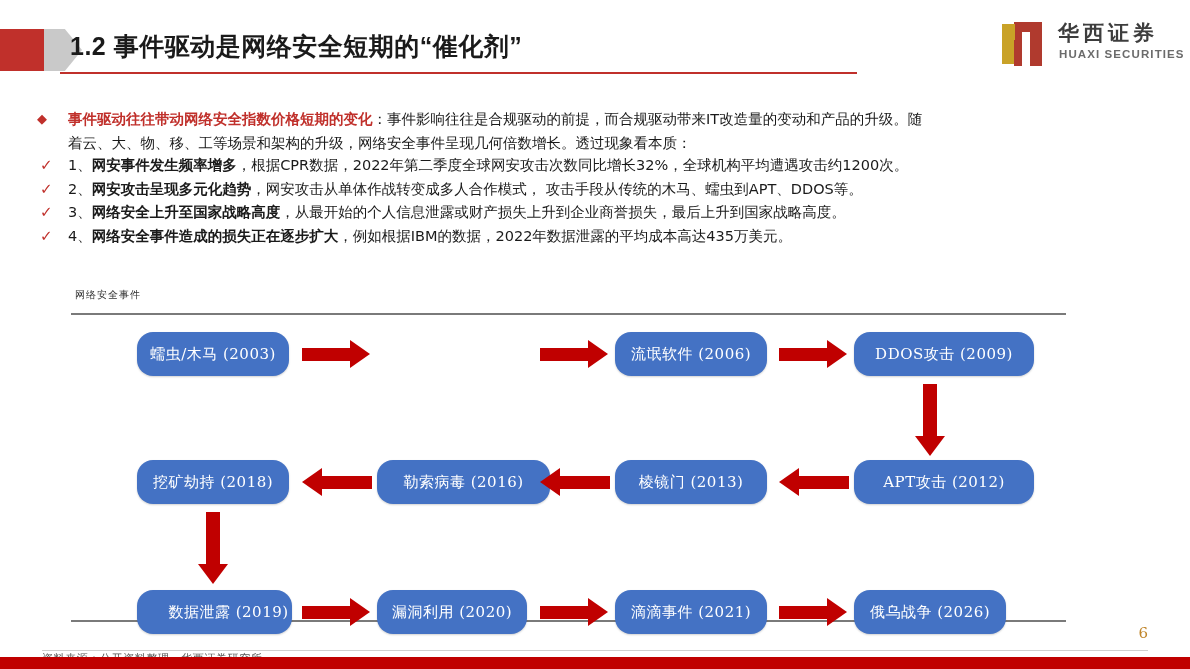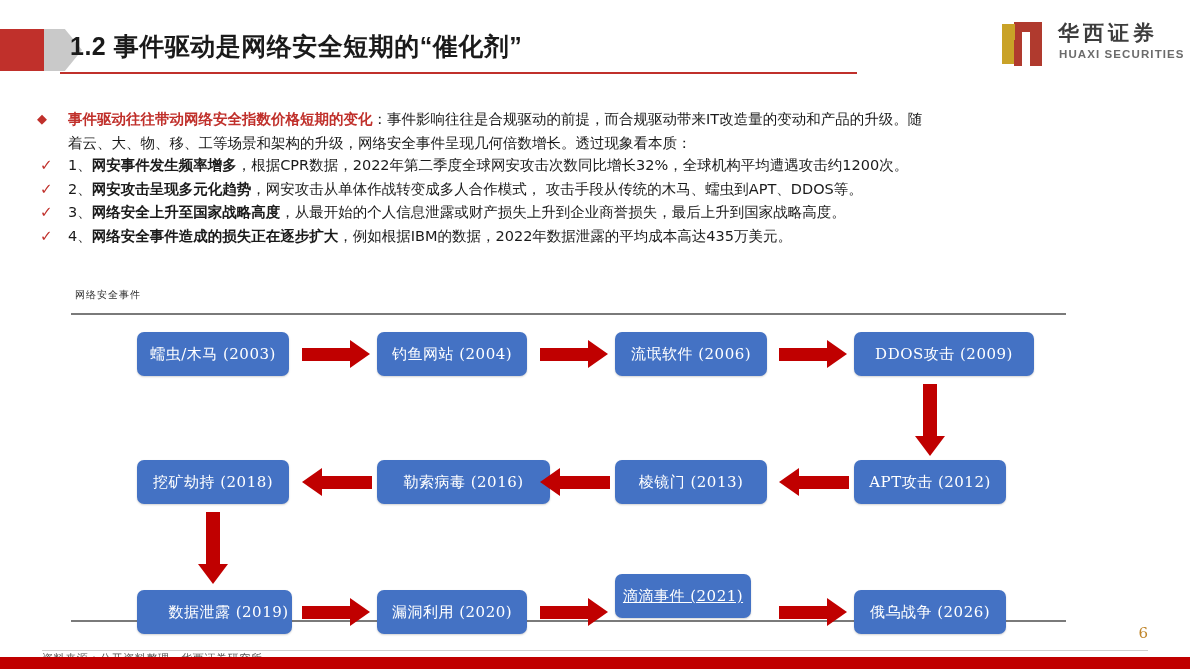--- a/index.html
+++ b/index.html
@@ -70,21 +70,21 @@
     position:absolute;left:18px;top:0;font-size:10px;color:#333;
     font-family:"DejaVu Serif","Liberation Serif",serif;letter-spacing:1px;
   }
   .panel-rule{position:absolute;left:14px;top:25px;width:995px;height:1.5px;background:#7a7a7a;}
   .panel-rule-b{position:absolute;left:14px;top:332px;width:995px;height:1.5px;background:#7a7a7a;}
 
   .flow{position:absolute;left:0;top:28px;width:1009px;height:300px;}
 
   .node{
     position:absolute;height:44px;
-    background:#4472C4;border-radius:7px;
+    background:#4472C4;border-radius:16px;
     display:flex;align-items:center;justify-content:center;
     color:#ffffff;font-size:15px;white-space:nowrap;
     font-family:"DejaVu Serif","Liberation Serif",serif;
     letter-spacing:.5px;
     box-shadow:0 1px 2px rgba(0,0,0,.18);
   }
 
   
   .arrow-r,.arrow-l{position:absolute;height:28px;}
   .arrow-r .shaft,.arrow-l .shaft{position:absolute;top:8px;height:13px;background:#C00000;}
@@ -185,21 +185,20 @@
     <div class="panel-rule"></div>
     <div class="panel-rule-b"></div>
 
     <div class="flow">
 
       <div class="node" style="left:80px;top:16px;width:152px;">蠕虫/木马 (2003)</div>
       <div class="arrow-r" style="left:245px;top:24px;width:68px;">
         <div class="shaft" style="left:0;width:52px;"></div>
           <div class="head"></div>
       </div>
-      <div class="node" style="left:320px;top:16px;width:150px;">钓鱼网站 (2004)</div>
       <div class="arrow-r" style="left:483px;top:24px;width:68px;">
         <div class="shaft" style="left:0;width:52px;"></div>
           <div class="head"></div>
       </div>
       <div class="node" style="left:558px;top:16px;width:152px;">流氓软件 (2006)</div>
       <div class="arrow-r" style="left:722px;top:24px;width:68px;">
         <div class="shaft" style="left:0;width:52px;"></div>
           <div class="head"></div>
       </div>
       <div class="node" style="left:797px;top:16px;width:180px;">DDOS攻击 (2009)</div>
@@ -217,38 +216,38 @@
       <div class="node" style="left:320px;top:144px;width:173px;">勒索病毒 (2016)</div>
       <div class="arrow-l" style="left:483px;top:152px;width:68px;">
         <div class="head"></div>
           <div class="shaft" style="left:18px;width:52px;"></div>
       </div>
       <div class="node" style="left:558px;top:144px;width:152px;">棱镜门 (2013)</div>
       <div class="arrow-l" style="left:722px;top:152px;width:68px;">
         <div class="head"></div>
           <div class="shaft" style="left:18px;width:52px;"></div>
       </div>
-      <div class="node" style="left:797px;top:144px;width:152px;text-align:right;">APT攻击 (2012)</div>
+      <div class="node" style="left:797px;top:144px;width:180px;text-align:right;">APT攻击 (2012)</div>
 
       <div class="arrow-d" style="left:141px;top:196px;height:72px;">
         <div class="shaft" style="height:56px;"></div>
           <div class="head"></div>
       </div>
 
       <div class="node" style="left:80px;top:274px;width:127px;padding-left:28px;">数据泄露 (2019)</div>
       <div class="arrow-r" style="left:245px;top:282px;width:68px;">
         <div class="shaft" style="left:0;width:52px;"></div>
           <div class="head"></div>
       </div>
       <div class="node" style="left:320px;top:274px;width:150px;">漏洞利用 (2020)</div>
       <div class="arrow-r" style="left:483px;top:282px;width:68px;">
         <div class="shaft" style="left:0;width:52px;"></div>
           <div class="head"></div>
       </div>
-      <div class="node" style="left:558px;top:258px;width:136px;text-decoration:underline;">滴滴事件 (2021)</div>
+      <div class="node" style="left:558px;top:274px;width:152px;">滴滴事件 (2021)</div>
       <div class="arrow-r" style="left:722px;top:282px;width:68px;">
         <div class="shaft" style="left:0;width:52px;"></div>
           <div class="head"></div>
       </div>
       <div class="node" style="left:797px;top:274px;width:152px;">俄乌战争 (2026)</div>
 
     </div>
   </div>
 
   <div class="footer-src">资料来源：公开资料整理，华西证券研究所</div>

